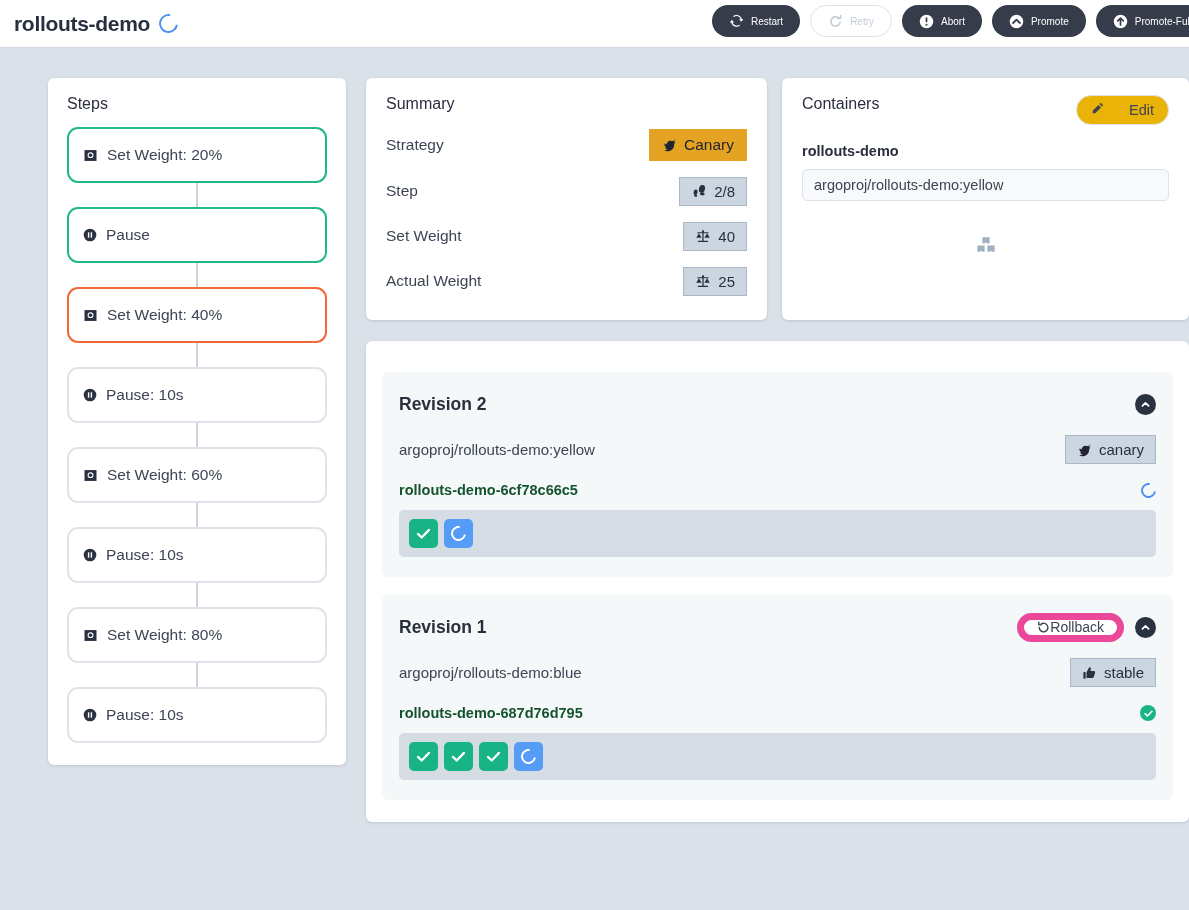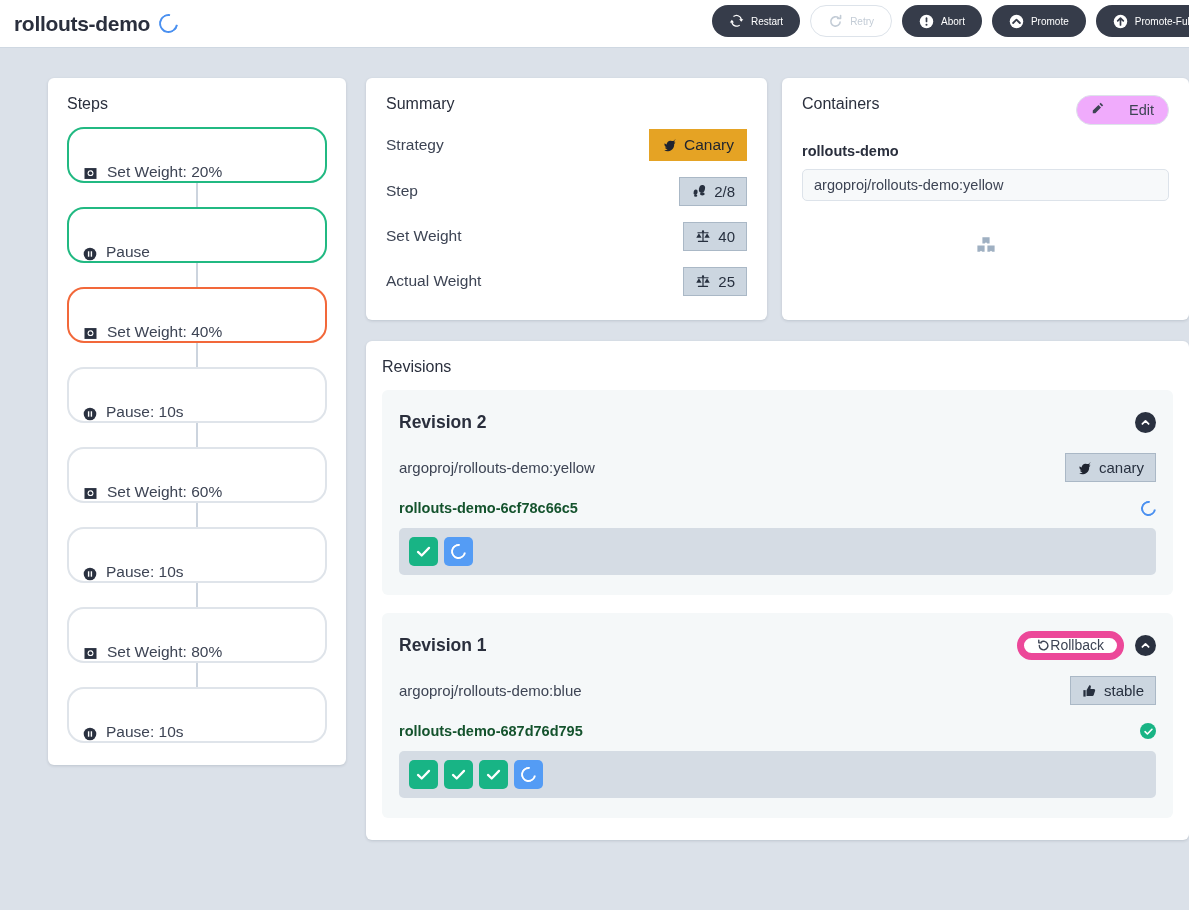--- a/index.html
+++ b/index.html
@@ -71,23 +71,23 @@
   
   .steps-card { width: 299px; padding: 17px 19px 22px 19px; align-self: flex-start; }
   .card-title { font-size: 16px; font-weight: normal; color: #2a2f3d; }
   .steps-list { margin-top: 14px; position: relative; }
   .step-connector {
     width: 2px; height: 24px; background: #ccd4de;
     margin: 0 auto;
   }
   .step-box {
     border: 2px solid #dfe4ea;
-    border-radius: 17px;
+    border-radius: 11px;
     height: 56px;
-    display: flex; align-items: flex-end;
+    display: flex; align-items: center;
     padding: 0 14px;
     gap: 9px;
     background: #ffffff;
     font-size: 15.5px;
     color: #3d4454;
     cursor: pointer;
   }
   .step-box.done  { border-color: #21b982; }
   .step-box.active{ border-color: #f2683a; }
   .step-ico { flex: 0 0 auto; display: flex; }
@@ -111,21 +111,21 @@
   }
   .badge.canary-strategy {
     background: #e5a324; border: none; color: #1f2430;
     padding: 7px 13px; font-size: 15.5px;
   }
 
   .containers-card { width: 407px; padding: 17px 20px 20px 20px; position: relative; }
   .containers-head { display: flex; align-items: flex-start; justify-content: space-between; }
   .btn-edit {
     display: inline-flex; align-items: center; gap: 25px;
-    background: #f0abfc; color: #3d4454;
+    background: #eab308; color: #3d4454;
     border: 1px solid #dde3ea; border-radius: 16px;
     height: 30px; padding: 0 14px; font-size: 14.5px; cursor: pointer;
   }
   .container-name { font-size: 14.5px; font-weight: bold; color: #2a2f3d; margin-top: 18px; }
   .container-input {
     margin-top: 10px;
     width: 100%; height: 32px;
     border: 1px solid #dde3ea; border-radius: 5px;
     background: #f7f9fa;
     padding: 0 11px;
@@ -432,21 +432,20 @@
               <path d="M8.4 3.2h7.2v6.2h-2.3l-1.3-1.1-1.3 1.1H8.4V3.2z"></path>
               <path d="M3.4 11.6h7.2v6.2H8.3L7 16.7l-1.3 1.1H3.4v-6.2z"></path>
               <path d="M13.4 11.6h7.2v6.2h-2.3L17 16.7l-1.3 1.1h-2.3v-6.2z"></path>
             </svg>
           </span>
         </div>
       </div>
     </div>
 
     <div class="card revisions-card">
-      <div class="card-title">Revisions</div>
       <div class="revisions-list" id="revisions-list">
           <div class="revision">
             <div class="rev-head">
               <span class="rev-title">Revision 2</span>
               <span class="rev-head-right">
                 <button class="chev-btn">
                   <svg width="11" height="11" viewBox="0 0 12 12" fill="none" stroke="#fff" stroke-width="1.9" stroke-linecap="round" stroke-linejoin="round">
                     <path d="M2.6 7.6 6 4.2l3.4 3.4"></path>
                   </svg>
                 </button>

